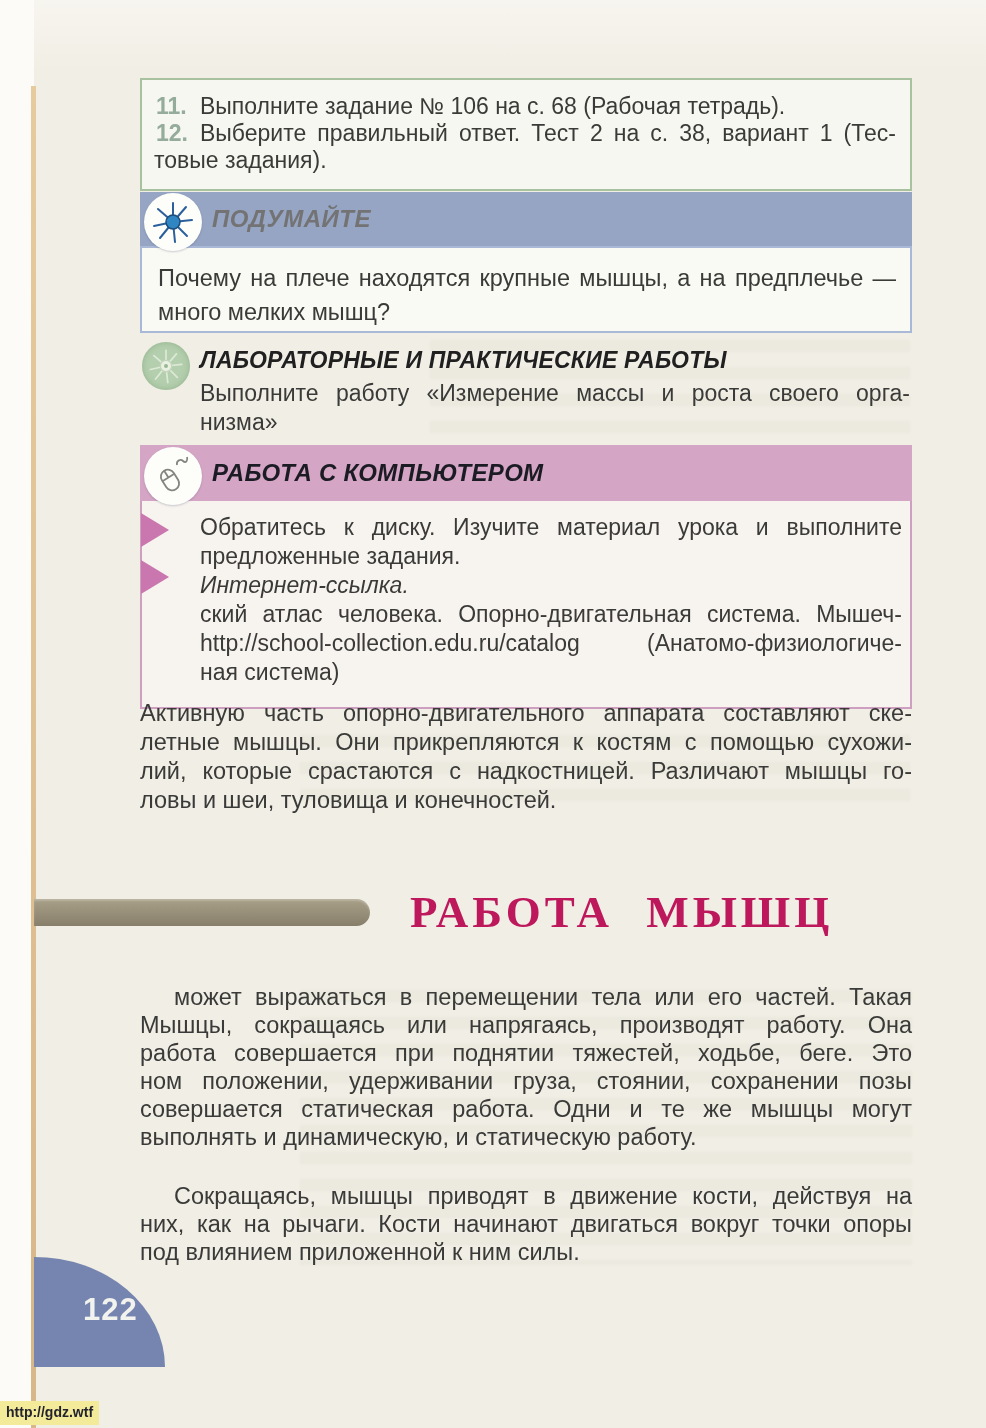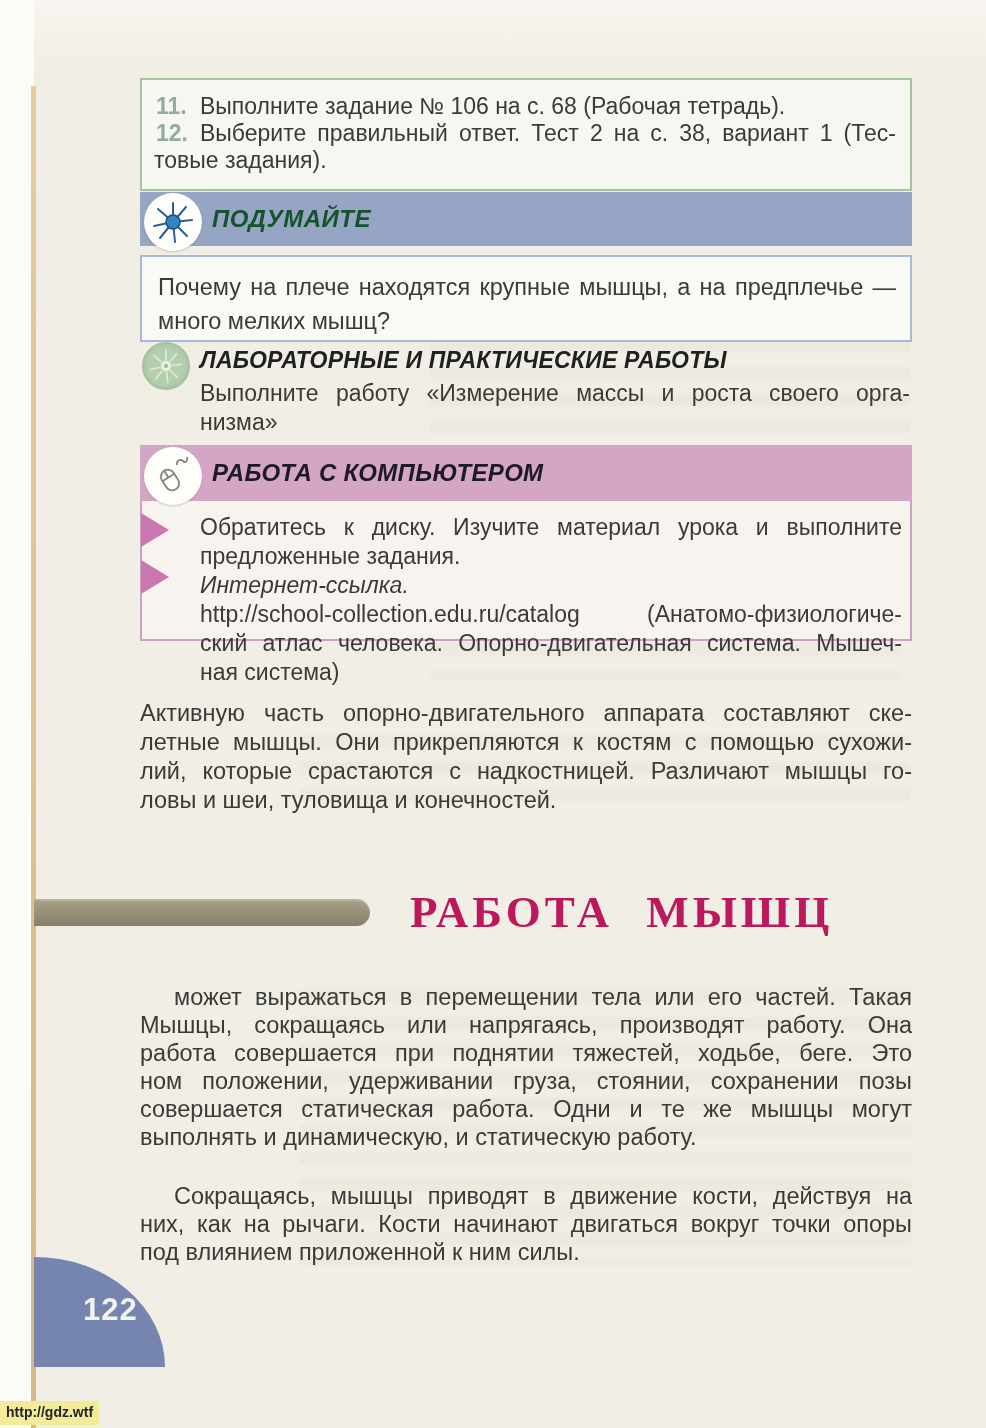--- a/index.html
+++ b/index.html
@@ -36,47 +36,47 @@
   
   #think-bar{position:absolute;left:140px;top:192px;width:772px;height:54px;background:#96a5c4;}
   .icon-circle{
     position:absolute;width:58px;height:58px;border-radius:50%;
     background:#fdfdfa;display:flex;align-items:center;justify-content:center;z-index:3;
     box-shadow:0 1px 2px rgba(60,70,100,.25);
   }
   #think-icon-wrap{left:144px;top:193px;}
   #think-title{
     position:absolute;left:212px;top:205px;font-size:24px;font-weight:bold;font-style:italic;
-    color:#14532d;letter-spacing:.5px;z-index:2;
+    color:#737373;letter-spacing:.5px;z-index:2;
   }
   #think-box{
     position:absolute;left:140px;top:246px;width:772px;height:87px;box-sizing:border-box;
     background:#fafaf5;border:2px solid #aab8d8;padding:13px 14px 0 16px;
-    font-size:23.5px;line-height:34px;margin-top:9px;
+    font-size:23.5px;line-height:34px;
   }
 
   
   #lab-section{position:absolute;left:140px;top:340px;width:772px;height:100px;}
   #lab-icon-wrap{
     position:absolute;left:2px;top:2px;width:48px;height:48px;border-radius:50%;
     background:#b4cfae;box-shadow:inset 0 0 6px rgba(120,155,115,.55);
     display:flex;align-items:center;justify-content:center;
   }
   #lab-title{position:absolute;left:60px;top:7px;font-size:23px;font-weight:bold;font-style:italic;color:#202020;letter-spacing:.2px;}
   #lab-text{position:absolute;left:60px;top:39px;width:710px;font-size:23px;line-height:29px;}
 
   
   #comp-header{position:absolute;left:140px;top:445px;width:772px;height:56px;background:#d5a5c5;}
   #comp-icon-wrap{left:144px;top:447px;}
   #comp-title{
     position:absolute;left:212px;top:459px;font-size:24px;font-weight:bold;font-style:italic;
     color:#1b1b24;letter-spacing:.3px;z-index:2;
   }
   #comp-body{
-    position:absolute;left:140px;top:501px;width:772px;height:140px;box-sizing:border-box;
+    position:absolute;left:140px;top:501px;width:772px;height:208px;box-sizing:border-box;
     background:#f7f3ef;border:2px solid #cf9fc2;border-top:none;
     padding:12px 8px 0 58px;font-size:23px;line-height:29px;
   }
   .comp-arrow{
     position:absolute;width:28px;height:34px;background:#c977ae;z-index:2;
     clip-path:polygon(0 0,100% 50%,0 100%);
   }
   #comp-arrow-1{left:141px;top:513px;}
   #comp-arrow-2{left:141px;top:560px;}
   #comp-link-label{font-style:italic;}
@@ -217,22 +217,22 @@
     </svg>
   </div>
   <div id="comp-title">РАБОТА С КОМПЬЮТЕРОМ</div>
   <div id="comp-body">
     <div class="lines">
         <div class="jline">Обратитесь к диску. Изучите материал урока и выполните</div>
         <div class="jline">предложенные задания.</div>
       </div>
     <div id="comp-link-label">Интернет-ссылка.</div>
     <div class="lines">
+        <div class="jline">ский атлас человека. Опорно-двигательная система. Мышеч-</div>
         <div class="jline">http://school-collection.edu.ru/catalog (Анатомо-физиологиче-</div>
-        <div class="jline">ский атлас человека. Опорно-двигательная система. Мышеч-</div>
         <div class="jline">ная система)</div>
       </div>
   </div>
   <div id="comp-arrow-1" class="comp-arrow"></div>
   <div id="comp-arrow-2" class="comp-arrow"></div>
 
   <div id="intro-para" class="lines">
       <div class="jline">Активную часть опорно-двигательного аппарата составляют ске-</div>
       <div class="jline">летные мышцы. Они прикрепляются к костям с помощью сухожи-</div>
       <div class="jline">лий, которые срастаются с надкостницей. Различают мышцы го-</div>

